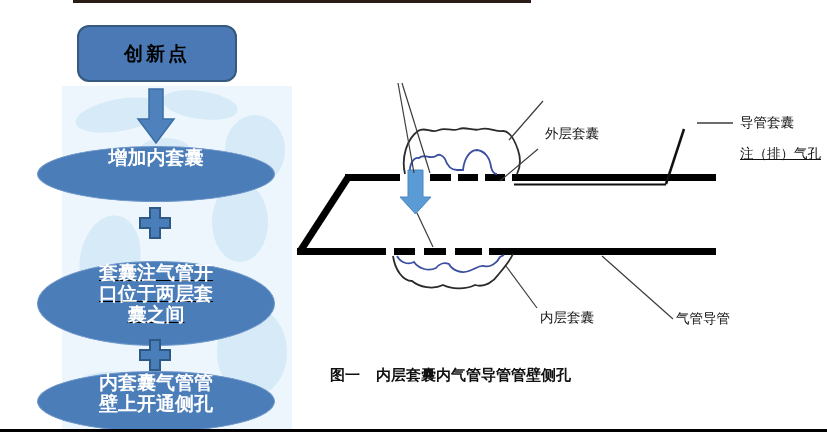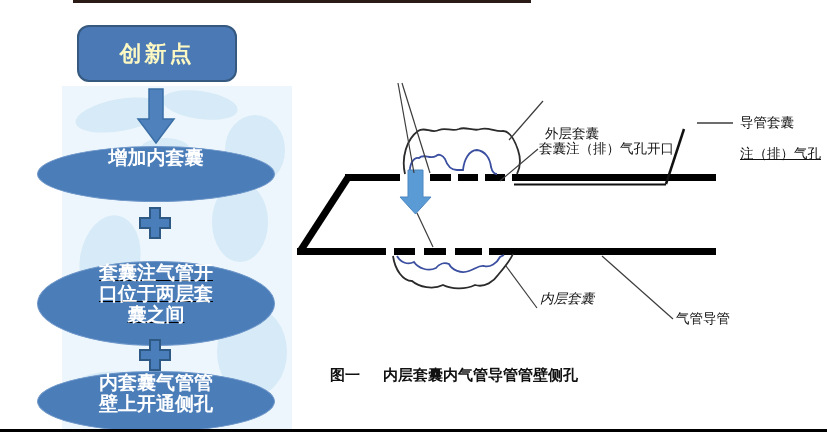--- a/index.html
+++ b/index.html
@@ -25,21 +25,21 @@
   }
   
   .watermark{position:absolute;left:0;top:0;}
   .title-box{
     position:absolute;left:77px;top:25px;width:160px;height:57px;
     background:#4a79b5;border:2px solid #35597f;border-radius:12px;
     box-sizing:border-box;
     display:flex;align-items:center;justify-content:center;
   }
   .title-box span{
-    color:#fef9c3;font-size:22px;font-weight:bold;letter-spacing:3px;
+    color:#000000;font-size:19px;font-weight:bold;letter-spacing:3px;
   }
   .flow-ellipse{
     position:absolute;left:37px;width:238px;
     background:#4b7db9;border:1px solid #6f97c9;border-radius:50%;
     box-sizing:border-box;
     display:flex;align-items:flex-start;justify-content:center;text-align:center;
   }
   .flow-ellipse span{
     color:#ffffff;font-size:19px;font-weight:bold;line-height:21px;
     display:block;width:128px;word-break:break-all;
@@ -52,27 +52,27 @@
   .diagram-svg{position:absolute;left:0;top:0;}
   .dlabel{
     position:absolute;color:#111111;font-size:13.5px;line-height:16px;
     white-space:nowrap;
   }
   .lbl-sidehole{left:349px;top:53px;}
   .lbl-outer{left:545px;top:90px;margin-top:36px;}
   .lbl-port-open{left:539px;top:141px;}
   .lbl-cath-cuff{left:740px;top:115px;}
   .lbl-inflation{left:740px;top:146px;text-decoration:underline;}
-  .lbl-inner{left:540px;top:291px;font-style:italic;}
+  .lbl-inner{left:540px;top:310px;}
   .lbl-tube{left:676px;top:311px;text-align:center;}
   .caption{
     position:absolute;left:330px;top:366px;
     color:#111111;font-size:15px;font-weight:600;white-space:nowrap;
   }
-  .caption .fig-no{margin-right:23px;}
+  .caption .fig-no{margin-right:16px;}
 </style>
 </head>
 <body>
 
 <div class="page">
 
   <svg class="watermark" width="827" height="438" aria-hidden="true">
     <rect x="62" y="86" width="230" height="344" fill="#ecf6fc"></rect>
     <g fill="#d6eaf7">
       <ellipse cx="120" cy="115" rx="45" ry="16" transform="rotate(-10 120 115)"></ellipse>
@@ -166,21 +166,20 @@
       <line x1="417" y1="213" x2="433" y2="247"></line>
       <line x1="543" y1="101" x2="509" y2="140"></line>
       <line x1="538" y1="149" x2="500" y2="181"></line>
       <line x1="697" y1="123" x2="733" y2="123" stroke-width="1.6"></line>
       <line x1="506" y1="266" x2="537" y2="308"></line>
       <line x1="602" y1="256" x2="673" y2="319"></line>
     </g>
   </svg>
 
   <div class="dlabel lbl-outer">外层套囊</div>
-  <div class="dlabel lbl-port-open">套囊注（排）气孔开口</div>
   <div class="dlabel lbl-cath-cuff">导管套囊</div>
   <div class="dlabel lbl-inflation">注（排）气孔</div>
   <div class="dlabel lbl-inner">内层套囊</div>
   <div class="dlabel lbl-tube">气管导管</div>
 
   <div class="caption">
     <span class="fig-no">图一</span><span>内层套囊内气管导管管壁侧孔</span>
   </div>
 
   <div class="bottom-rule"></div>

